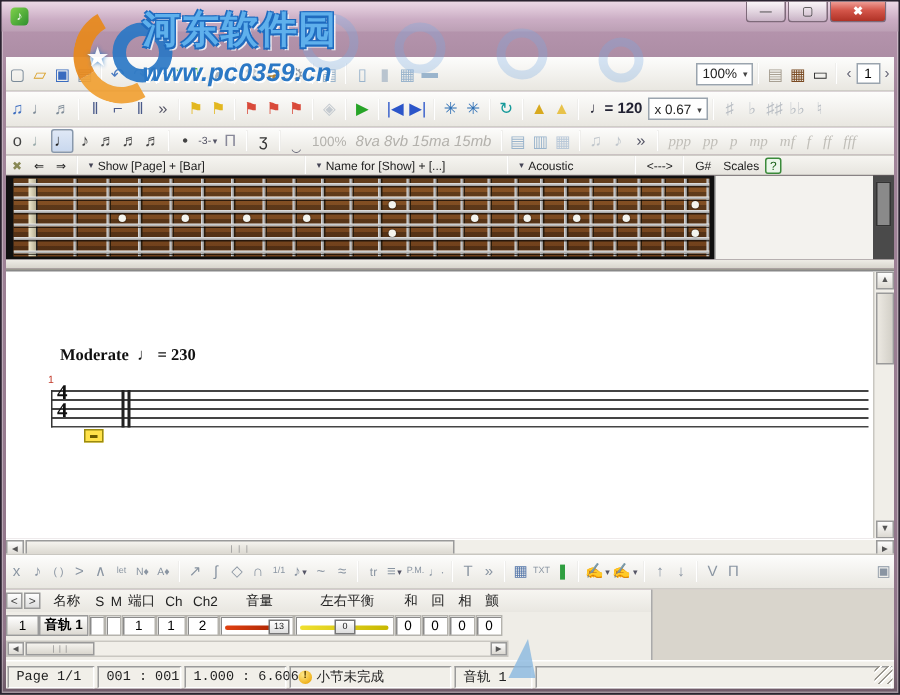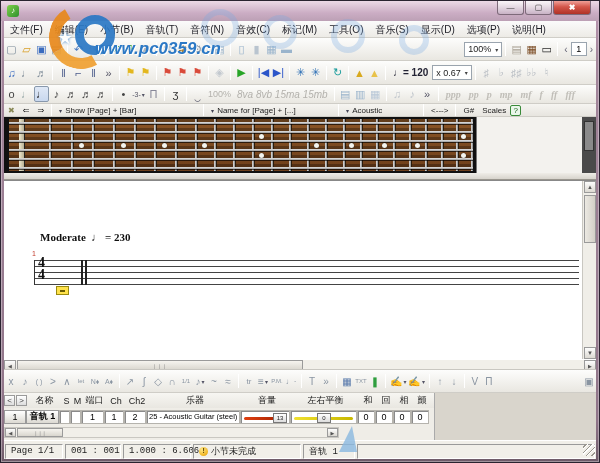--- a/index.html
+++ b/index.html
@@ -36,21 +36,21 @@
 .gap{flex:1 1 auto;}
 .combo{display:inline-flex;align-items:center;height:15px;border:1px solid #9aa4ae;background:#fff;
   font-size:9px;color:#222;padding:0 3px;flex:0 0 auto;}
 .combo::after{content:"▾";font-size:6px;color:#444;margin-left:4px;}
 .pagerbox{width:16px;height:14px;border:1px solid #9aa4ae;background:#fff;font-size:9px;
   text-align:center;line-height:13px;flex:0 0 auto;}
 .pgarrow{font-size:10px;color:#667;padding:0 3px;flex:0 0 auto;}
 .graytxt{font-size:9px;color:#b3b1ac;flex:0 0 auto;padding:0 3px;}
 .oct{font-size:10px;font-style:italic;color:#b3b1ac;flex:0 0 auto;padding:0 3px;}
 .tempo{font-size:10px;color:#223;flex:0 0 auto;padding:0 4px;font-weight:bold;}
-.dyn{font-family:"Liberation Serif",serif;font-style:italic;font-weight:bold;font-size:10px;
+.dyn{font-family:"Liberation Serif",serif;font-style:italic;font-weight:normal;font-size:10px;
   color:#c0beb8;padding:0 4px;flex:0 0 auto;}
 
 #fbbar{top:103px;height:13px;background:linear-gradient(#f6f5f1,#e7e5df);border-bottom:1px solid #cfcdc7;font-size:8px;color:#222;}
 .fbitem{flex:0 0 auto;padding:0 4px;font-size:8px;color:#222;}
 .fbdd{display:inline-flex;align-items:center;flex:0 0 auto;height:11px;padding:0 4px;font-size:8px;color:#222;}
 .fbdd::before{content:"▾";font-size:6px;color:#445;margin-right:3px;}
 .fbhelp{width:11px;height:11px;border:1px solid #3a8a3a;border-radius:2px;background:#eaf6ea;
   font-size:8px;color:#135c13;text-align:center;line-height:10px;flex:0 0 auto;}
 
 #fret{top:116px;height:56px;background:#101010;}
@@ -142,34 +142,20 @@
 
   <div id="titlebar">
     <span id="appicon">♪</span>
     <span id="winbtns">
       <span class="wbtn">—</span>
       <span class="wbtn">▢</span>
       <span class="wbtn close">✖</span>
     </span>
   </div>
 
-  <div id="menubar" class="row">
-      <span class="menu-item">文件(F)</span>
-      <span class="menu-item">编辑(E)</span>
-      <span class="menu-item">小节(B)</span>
-      <span class="menu-item">音轨(T)</span>
-      <span class="menu-item">音符(N)</span>
-      <span class="menu-item">音效(C)</span>
-      <span class="menu-item">标记(M)</span>
-      <span class="menu-item">工具(O)</span>
-      <span class="menu-item">音乐(S)</span>
-      <span class="menu-item">显示(D)</span>
-      <span class="menu-item">选项(P)</span>
-      <span class="menu-item">说明(H)</span>
-    </div>
 
   <div id="tb1" class="row tbar">
     <span style="display:inline-flex;align-items:center">
         <span class="icon" style="color: rgb(122, 138, 153);">▢</span>
         <span class="icon" style="color: rgb(217, 160, 40);">▱</span>
         <span class="icon" style="color: rgb(58, 107, 191);">▣</span>
         <span class="icon" style="color: rgb(138, 151, 165);">▤</span>
         <span class="sep"></span>
         <span class="icon" style="color: rgb(74, 122, 192);">↶</span>
         <span class="icon" style="color: rgb(154, 176, 200);">↷</span>
@@ -294,21 +280,21 @@
       </span>
   </div>
 
   <div id="fbbar" class="row">
     <span class="fbitem" style="color:#885">✖</span>
     <span class="fbitem">⇐</span>
     <span class="fbitem">⇒</span>
     <span class="sep"></span>
     <span class="fbdd" style="width:145px">Show [Page] + [Bar]</span>
     <span class="sep"></span>
-    <span class="fbdd" style="width:128px">Name for [Page] + [...]</span>
+    <span class="fbdd" style="width:128px">Name for [Show] + [...]</span>
     <span class="sep"></span>
     <span class="fbdd" style="width:78px">Acoustic</span>
     <span class="sep"></span>
     <span class="fbitem">&lt;---&gt;</span>
     <span class="sep"></span>
     <span class="fbitem">G#</span>
     <span class="fbitem">Scales</span>
     <span class="fbhelp">?</span>
   </div>
 
@@ -442,38 +428,36 @@
 
   <div id="thead" class="row">
     <span class="navb">&lt;</span>
     <span class="navb">&gt;</span>
     <span class="hc" style="width:33px">名称</span>
     <span class="hc" style="width:11px">S</span>
     <span class="hc" style="width:11px">M</span>
     <span class="hc" style="width:23px">端口</span>
     <span class="hc" style="width:20px">Ch</span>
     <span class="hc" style="width:22px">Ch2</span>
-    <span class="hc" style="width:94px">乐器</span>
     <span class="hc" style="width:50px">音量</span>
     <span class="hc" style="width:67px">左右平衡</span>
     <span class="hc" style="width:18px">和</span>
     <span class="hc" style="width:18px">回</span>
     <span class="hc" style="width:18px">相</span>
     <span class="hc" style="width:18px">颤</span>
   </div>
 
   <div id="trow" class="row">
     <span class="cell raised" style="width:22px">1</span>
     <span class="cell raised" style="width:33px;font-weight:bold">音轨 1</span>
     <span class="cell sunk" style="width:11px"></span>
     <span class="cell sunk" style="width:11px"></span>
     <span class="cell sunk" style="width:23px">1</span>
     <span class="cell sunk" style="width:20px">1</span>
     <span class="cell sunk" style="width:22px">2</span>
-    <span class="cell sunk" style="width:94px;justify-content:flex-start;padding-left:2px;font-size:7.5px">25 - Acoustic Guitar (steel)</span>
     <span class="cell sunk slidercell" style="width:50px">
       <span class="sline" style="background:linear-gradient(90deg,#e04010,#a02000)"></span>
       <span class="sthumb" style="left:32px">13</span>
     </span>
     <span class="cell sunk slidercell" style="width:67px">
       <span class="sline" style="background:linear-gradient(90deg,#f0e030,#c8b800)"></span>
       <span class="sthumb" style="left:26px">0</span>
     </span>
     <span class="cell sunk" style="width:18px">0</span>
     <span class="cell sunk" style="width:18px">0</span>
@@ -506,17 +490,18 @@
   <div id="wm">
     <div class="ghost" style="left:200px;top:8px;width:38px;height:38px"></div>
     <div class="ghost" style="left:262px;top:14px;width:34px;height:34px"></div>
     <div class="ghost" style="left:330px;top:18px;width:34px;height:34px"></div>
     <div class="ghost" style="left:398px;top:24px;width:30px;height:30px"></div>
     <div id="wmlogo">
       <div id="wmarc"></div>
         <div id="wmring"></div>
         <span id="wmstar">★</span>
     </div>
+    <div id="wmtitle">河东软件园</div>
     <div id="wmurl">www.pc0359.cn</div>
     <div id="wmfrag"></div>
   </div>
 
 </div>
 
 </body></html>

